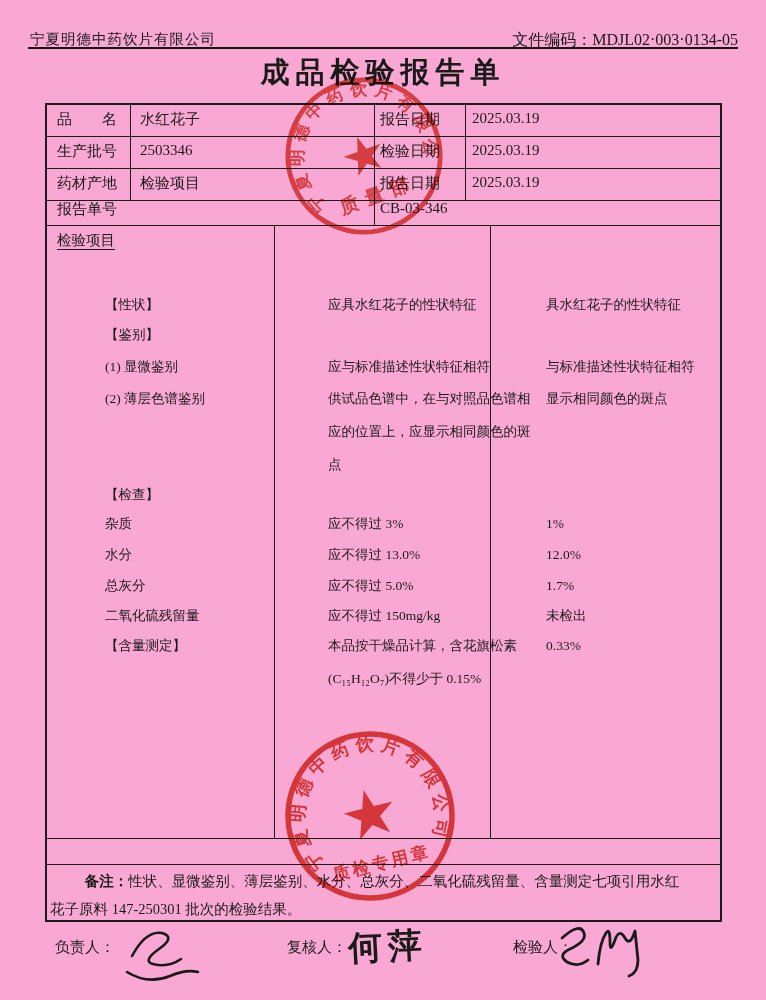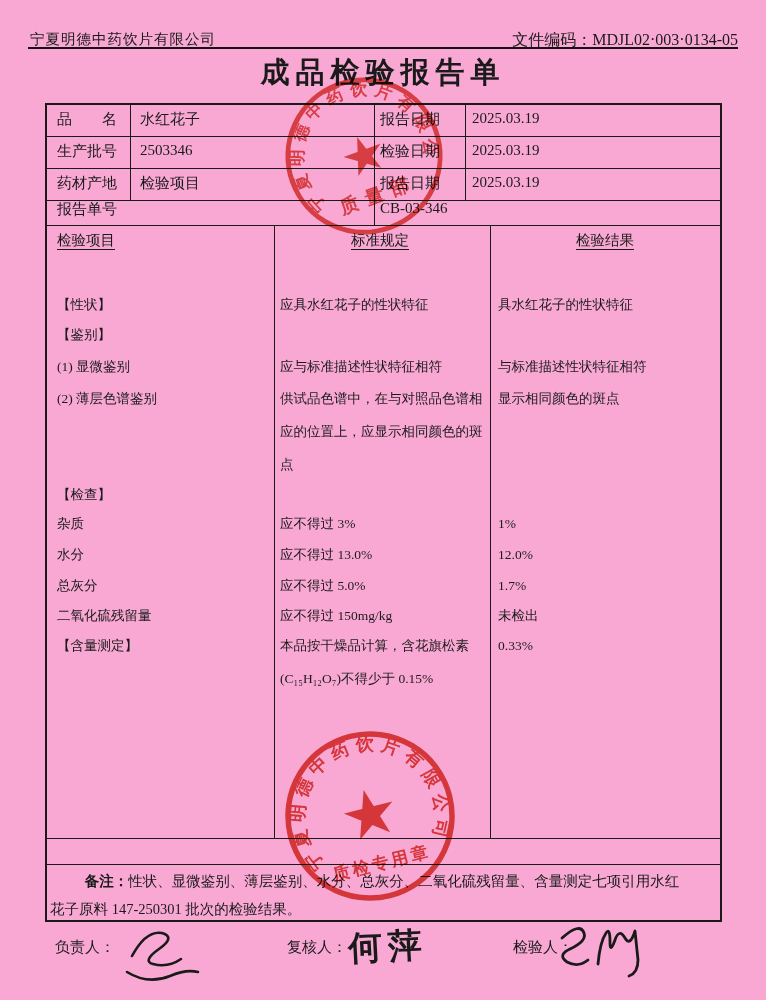--- a/index.html
+++ b/index.html
@@ -16,21 +16,21 @@
   .title { left:0; top:53px; width:766px; text-align:center; font-size:29px; font-weight:bold; letter-spacing:6px; }
   
   .doc-frame { left:45px; top:103px; width:677px; height:819px; border:2px solid #1a1a1a; }
   .hline { position:absolute; left:0; width:100%; height:1px; background:#1a1a1a; }
   .vline { position:absolute; width:1px; background:#1a1a1a; }
   
   .cell { position:absolute; font-size:15px; white-space:nowrap; }
   
   .col-head { position:absolute; font-size:14.5px; text-decoration:underline; text-underline-offset:4px; }
   .trow { position:absolute; left:0; top:0; width:766px; }
-  .tcell { position:absolute; font-size:13.5px; line-height:33px; white-space:pre-line; }
+  .tcell { position:absolute; font-size:13.5px; line-height:33px; white-space:pre-line;margin-left:48px; }
   .tcell.c1 { left:57px;  width:205px; }
   .tcell.c2 { left:280px; width:204px; }
   .tcell.c3 { left:498px; width:215px; }
   
   .concl { left:57px; top:841px; width:640px; font-size:14.5px; }
   .note  { left:50px; top:867px; width:642px; font-size:14.5px; line-height:28px; text-indent:2.4em; }
   .blabel { font-weight:bold; }
   
   .sig-label { position:absolute; font-size:15px; font-weight:500; }
   .sig-name { position:absolute; font-size:34px; font-weight:bold; transform:rotate(-3deg); letter-spacing:6px; }
@@ -75,22 +75,20 @@
 
   <div class="abs cell" style="left:57px;  top:174px">药材产地</div>
   <div class="abs cell" style="left:140px; top:174px">检验项目</div>
   <div class="abs cell" style="left:380px; top:174px">报告日期</div>
   <div class="abs cell" style="left:472px; top:174px">2025.03.19</div>
 
   <div class="abs cell" style="left:57px;  top:200px">报告单号</div>
   <div class="abs cell" style="left:380px; top:200px">CB-03-346</div>
 
   <div class="abs col-head" style="left:57px; top:231px">检验项目</div>
-  <div class="abs col-head" style="left:272px; top:231px; width:216px; text-align:center">标准规定</div>
-  <div class="abs col-head" style="left:488px; top:231px; width:234px; text-align:center">检验结果</div>
 
   <div class="trow" style="top:288px">
     <div class="abs tcell c1">【性状】</div>
     <div class="abs tcell c2">应具水红花子的性状特征</div>
     <div class="abs tcell c3">具水红花子的性状特征</div>
   </div>
   <div class="trow" style="top:318px">
     <div class="abs tcell c1">【鉴别】</div>
   </div>
   <div class="trow" style="top:350px">

